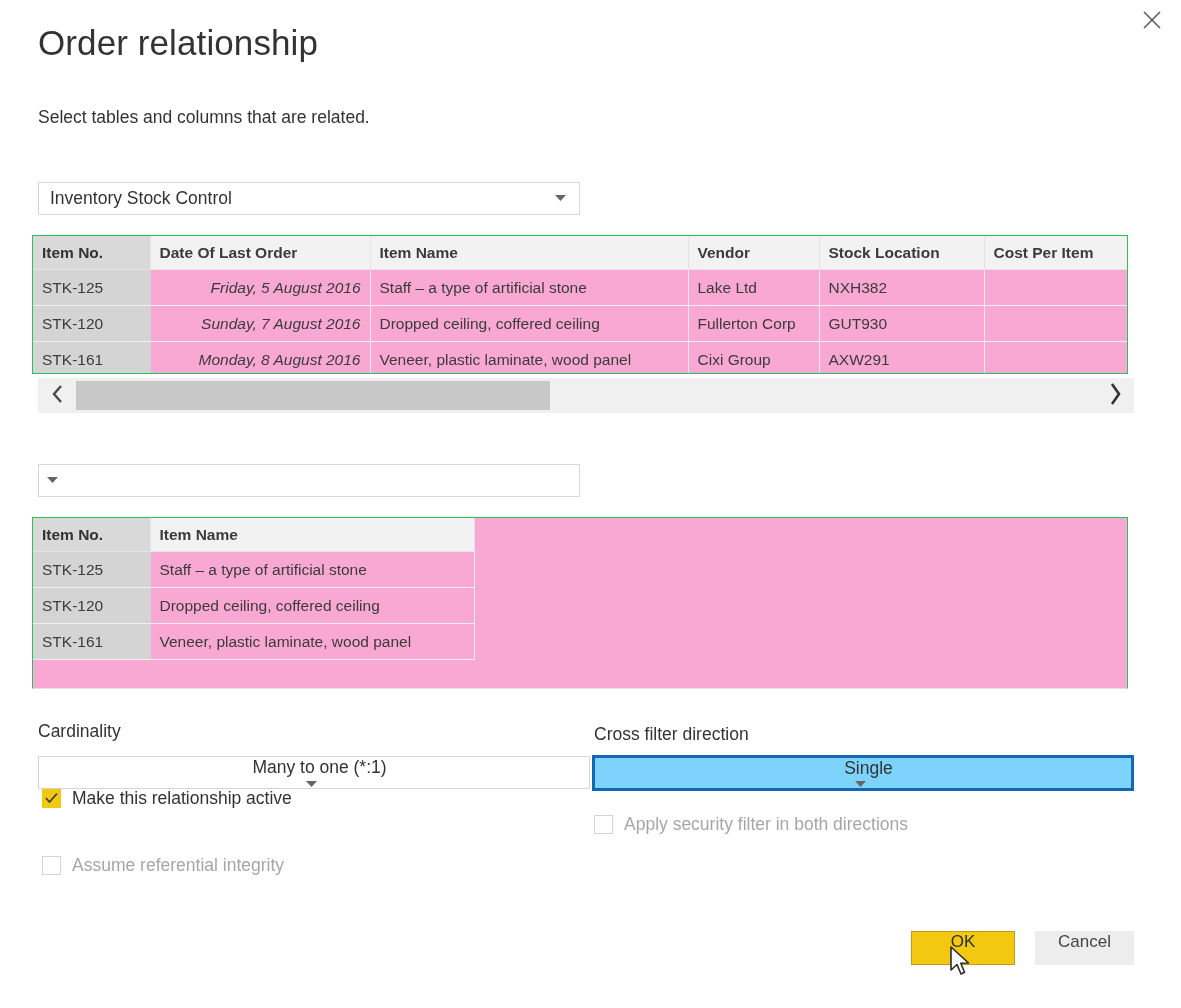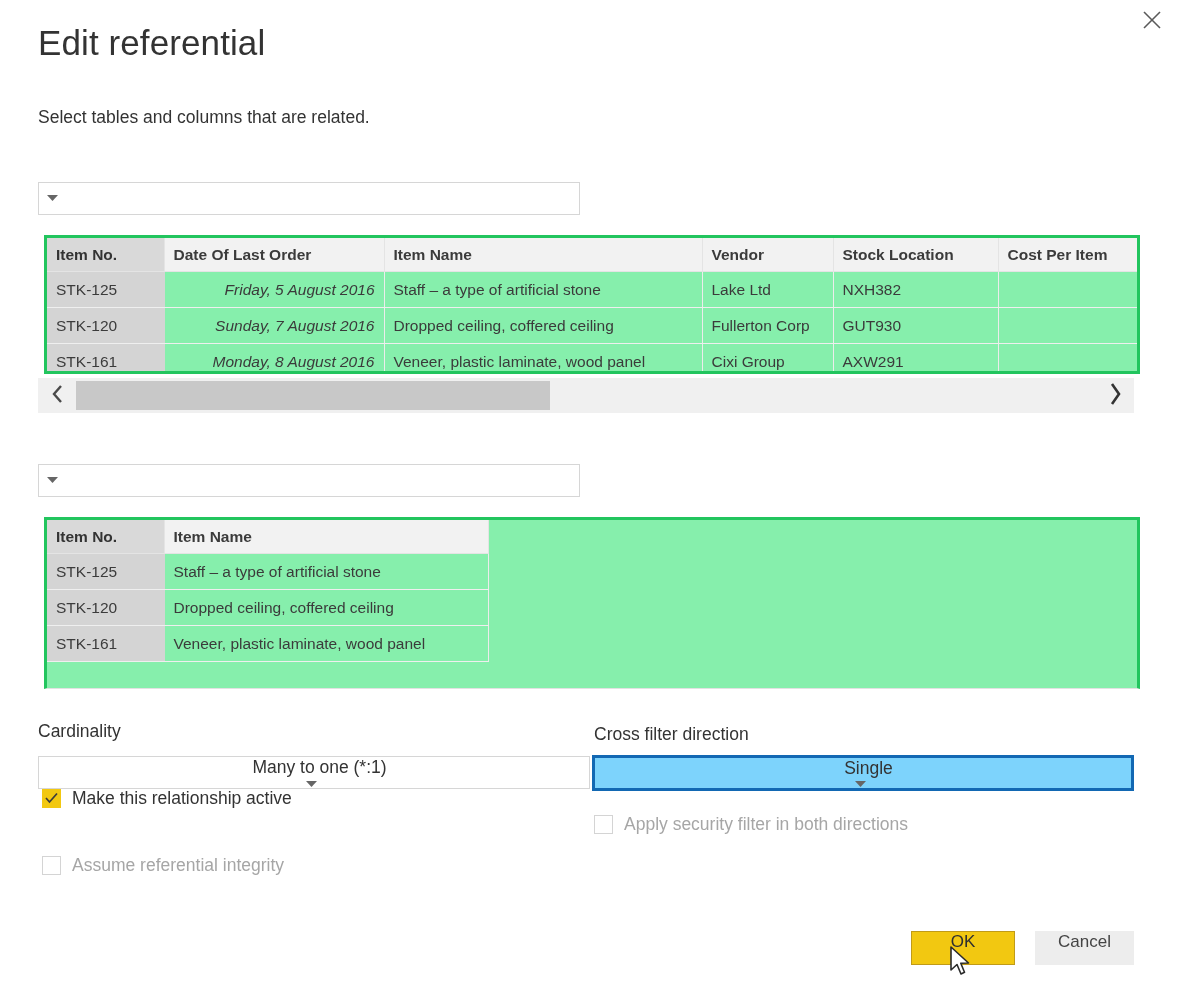--- a/index.html
+++ b/index.html
@@ -78,24 +78,24 @@
     margin-right: 6px;
   }
   .caret svg { display: block; }
 
   #select-table-1 { top: 182px; }
   #select-table-2 { top: 464px; }
 
   
   .grid {
     position: absolute;
-    left: 44px;
-    border: 3px solid #22c55e;
-    box-sizing: border-box;
-    background: #86efac;
+    left: 32px;
+    border: 1px solid #22c55e;
+    box-sizing: border-box;
+    background: #f9a8d4;
     overflow: hidden;
   }
   #grid-1 {
     top: 235px;
     width: 1096px;
     height: 139px;
   }
   #grid-2 {
     top: 517px;
     width: 1096px;
@@ -286,24 +286,25 @@
 
 <div class="close-btn">
   <span>
     <svg width="20" height="20" viewBox="0 0 20 20">
       <line x1="2" y1="2" x2="18" y2="18" stroke="#5a5a5a" stroke-width="1.6"></line>
       <line x1="18" y1="2" x2="2" y2="18" stroke="#5a5a5a" stroke-width="1.6"></line>
     </svg>
   </span>
 </div>
 
-<div class="dialog-title">Edit referential</div>
+<div class="dialog-title">Order relationship</div>
 <div class="dialog-subtitle">Select tables and columns that are related.</div>
 
 <div class="table-select" id="select-table-1">
+  <span class="sel-text">Inventory Stock Control</span>
   <span class="caret">
     <svg width="11" height="7" viewBox="0 0 11 7">
         <path d="M0 0 L11 0 L5.5 6 Z" fill="#666"></path>
       </svg>
   </span>
 </div>
 
 <div class="grid" id="grid-1">
   <table class="dg" id="dg1" style="width:1270px">
     <colgroup>

